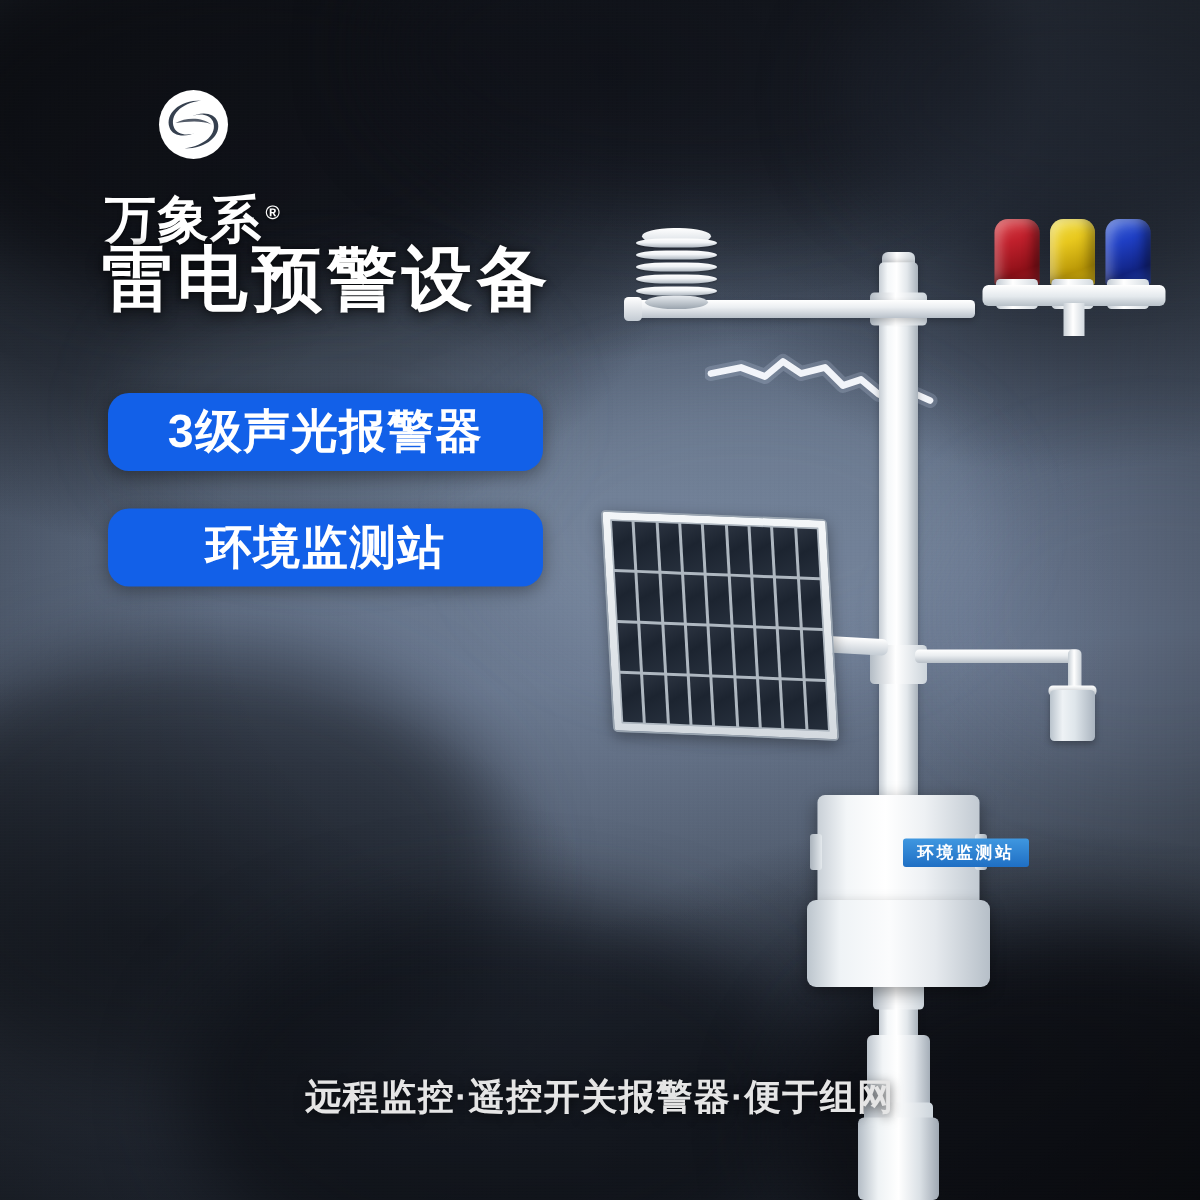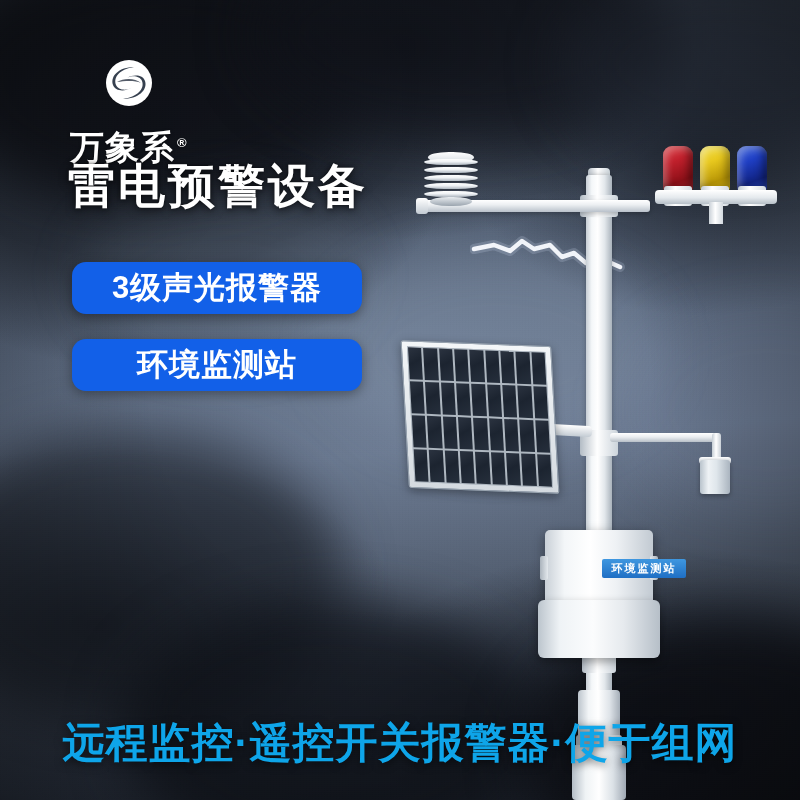--- a/index.html
+++ b/index.html
@@ -60,21 +60,21 @@
   
   .badges{position:absolute;left:72px;top:262px;display:flex;flex-direction:column;gap:25px;}
   .badge{width:290px;height:52px;border-radius:14px;background:#1260e8;
     display:flex;align-items:center;justify-content:center;
     color:#ffffff;font-size:31px;font-weight:bold;letter-spacing:1px;
     box-shadow:0 3px 12px rgba(0,0,0,.35);}
   .badge.b3{letter-spacing:0.5px;}
 
   
   .footer{position:absolute;left:0;top:715px;width:800px;text-align:center;
-    font-size:42px;font-weight:bold;color:#0ea5e9;letter-spacing:1px;
+    font-size:24px;font-weight:bold;color:#e5e5e5;letter-spacing:1px;
     text-shadow:0 2px 8px rgba(0,0,0,.6);}
 
   
   .station{position:absolute;left:0;top:0;width:800px;height:800px;}
 
   .mast{position:absolute;left:586px;top:175px;width:26px;height:520px;
     background:linear-gradient(90deg,#c6cdd4 0%,#f4f7f9 22%,#ffffff 45%,#e2e7eb 72%,#a9b2bb 100%);
     border-radius:3px;box-shadow:0 0 5px rgba(0,0,0,.25);}
   .mast-top{position:absolute;left:588px;top:168px;width:22px;height:12px;
     background:linear-gradient(90deg,#b9c1c9,#ffffff 45%,#ccd4da);border-radius:4px 4px 2px 2px;}

